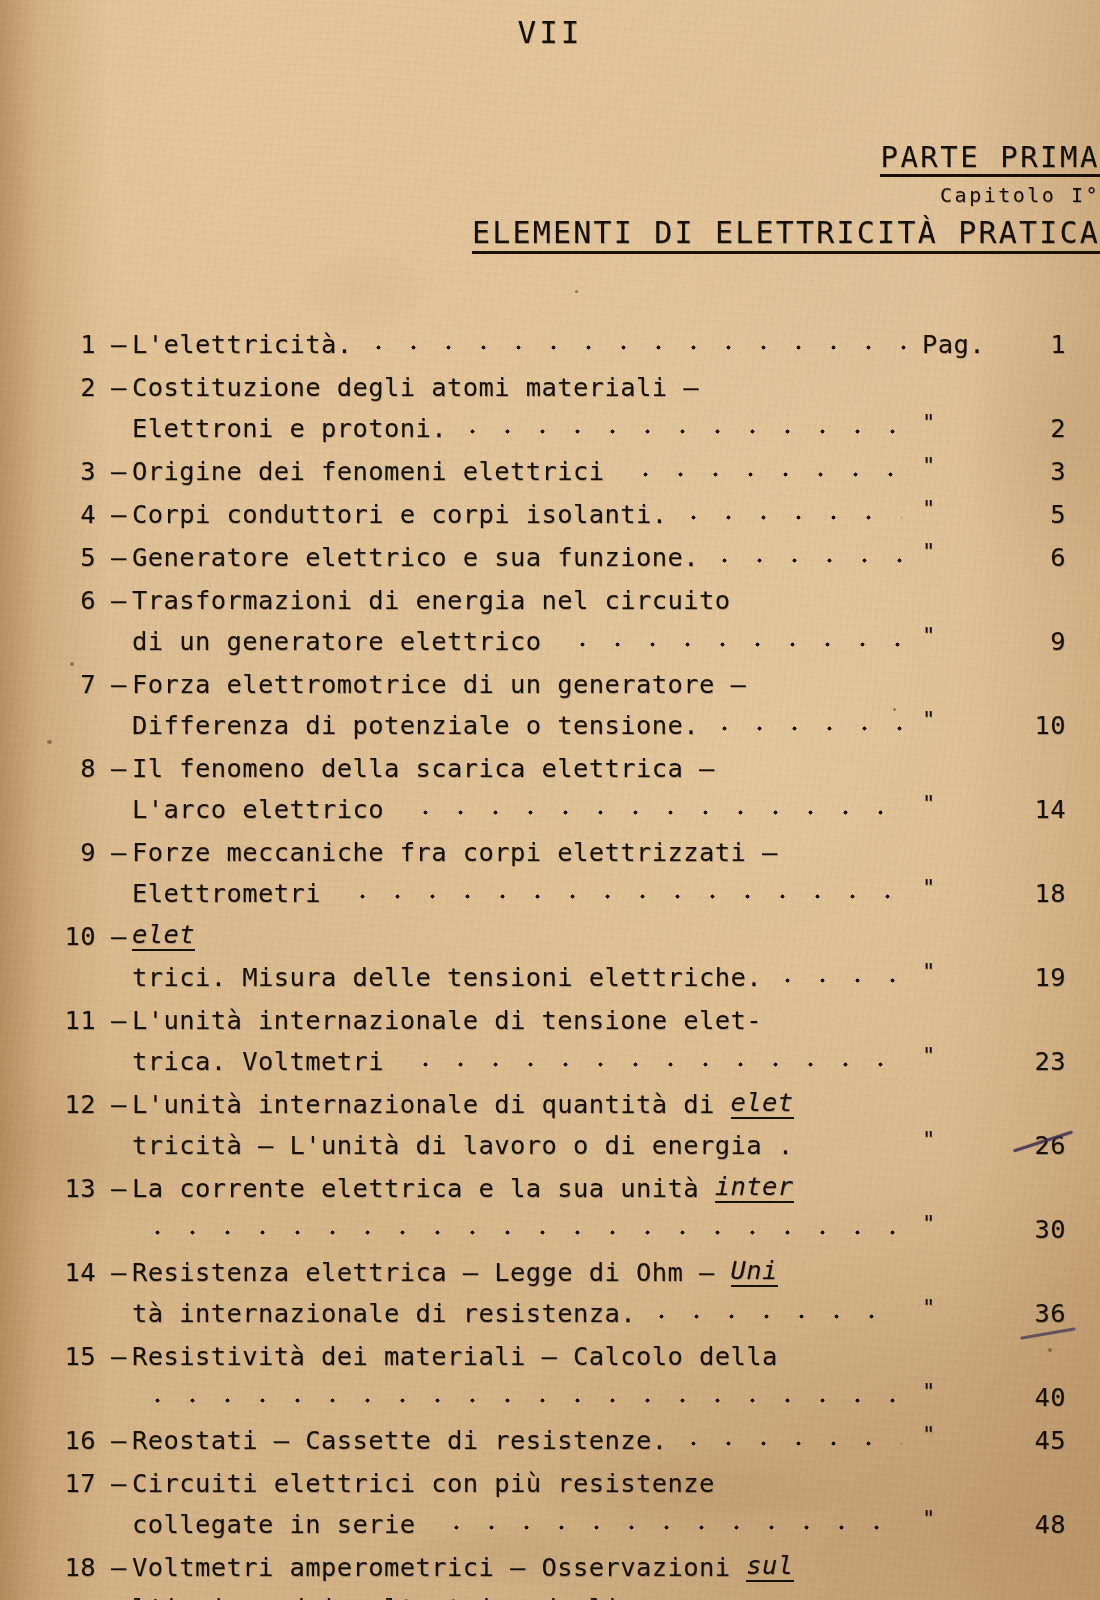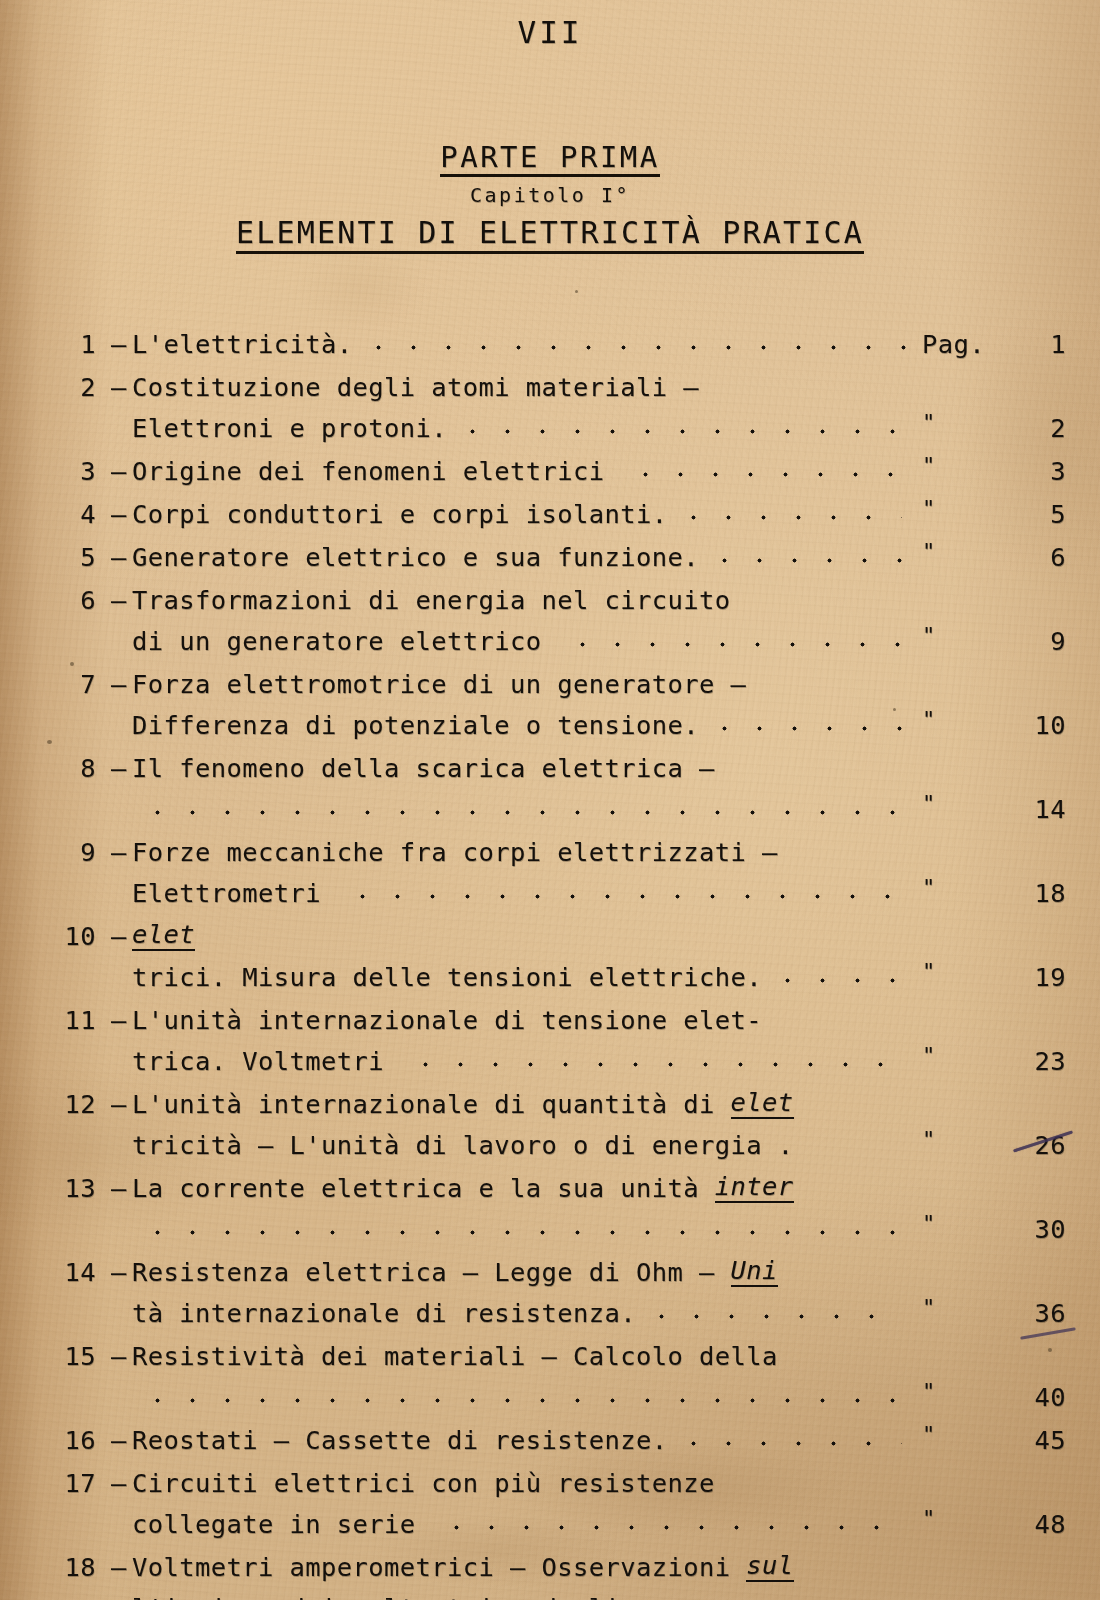--- a/index.html
+++ b/index.html
@@ -99,21 +99,21 @@
     text-align: center;
     font-size: 31px;
     letter-spacing: 3px;
   }
 
   #headings {
     position: absolute;
     top: 140px;
     left: 0;
     width: 1100px;
-    text-align: center;
+    text-align: right;
   }
   .h-part {
     font-size: 29px;
     letter-spacing: 2.5px;
     margin-bottom: 6px;
   }
   .h-chapter {
     font-size: 20px;
     letter-spacing: 2.5px;
     margin-bottom: 8px;
@@ -356,20 +356,21 @@
           <span class="num ink">8</span>
           <span class="dash ink">–</span>
           <span class="txt ink">Il fenomeno della scarica elettrica –</span>
           <span class="leader"></span>
           <span class="pagmark ink"></span>
           <span class="pagenum ink"></span>
         </div>
         <div class="row sub">
           <span class="num ink">8</span>
           <span class="dash ink">–</span>
+          <span class="txt ink">L'arco elettrico </span>
           <span class="leader"></span>
           <span class="pagmark ink ditto">"</span>
           <span class="pagenum ink">14</span>
         </div>
       </div>
       <div class="entry">
         <div class="row noleader">
           <span class="num ink">9</span>
           <span class="dash ink">–</span>
           <span class="txt ink">Forze meccaniche fra corpi elettrizzati –</span>

